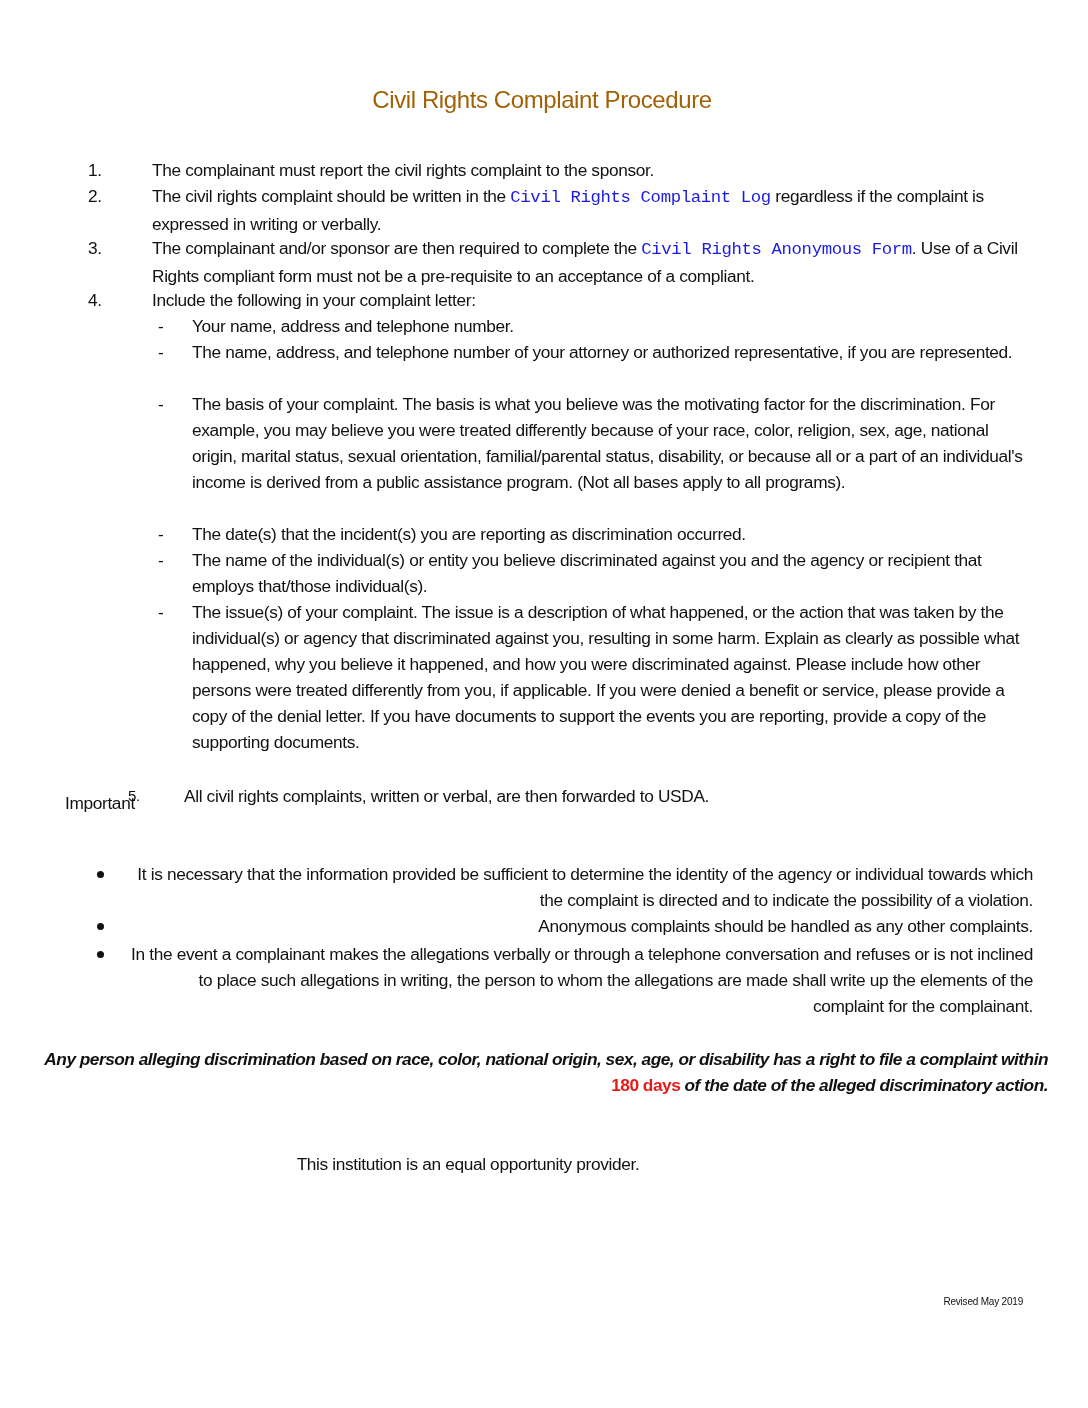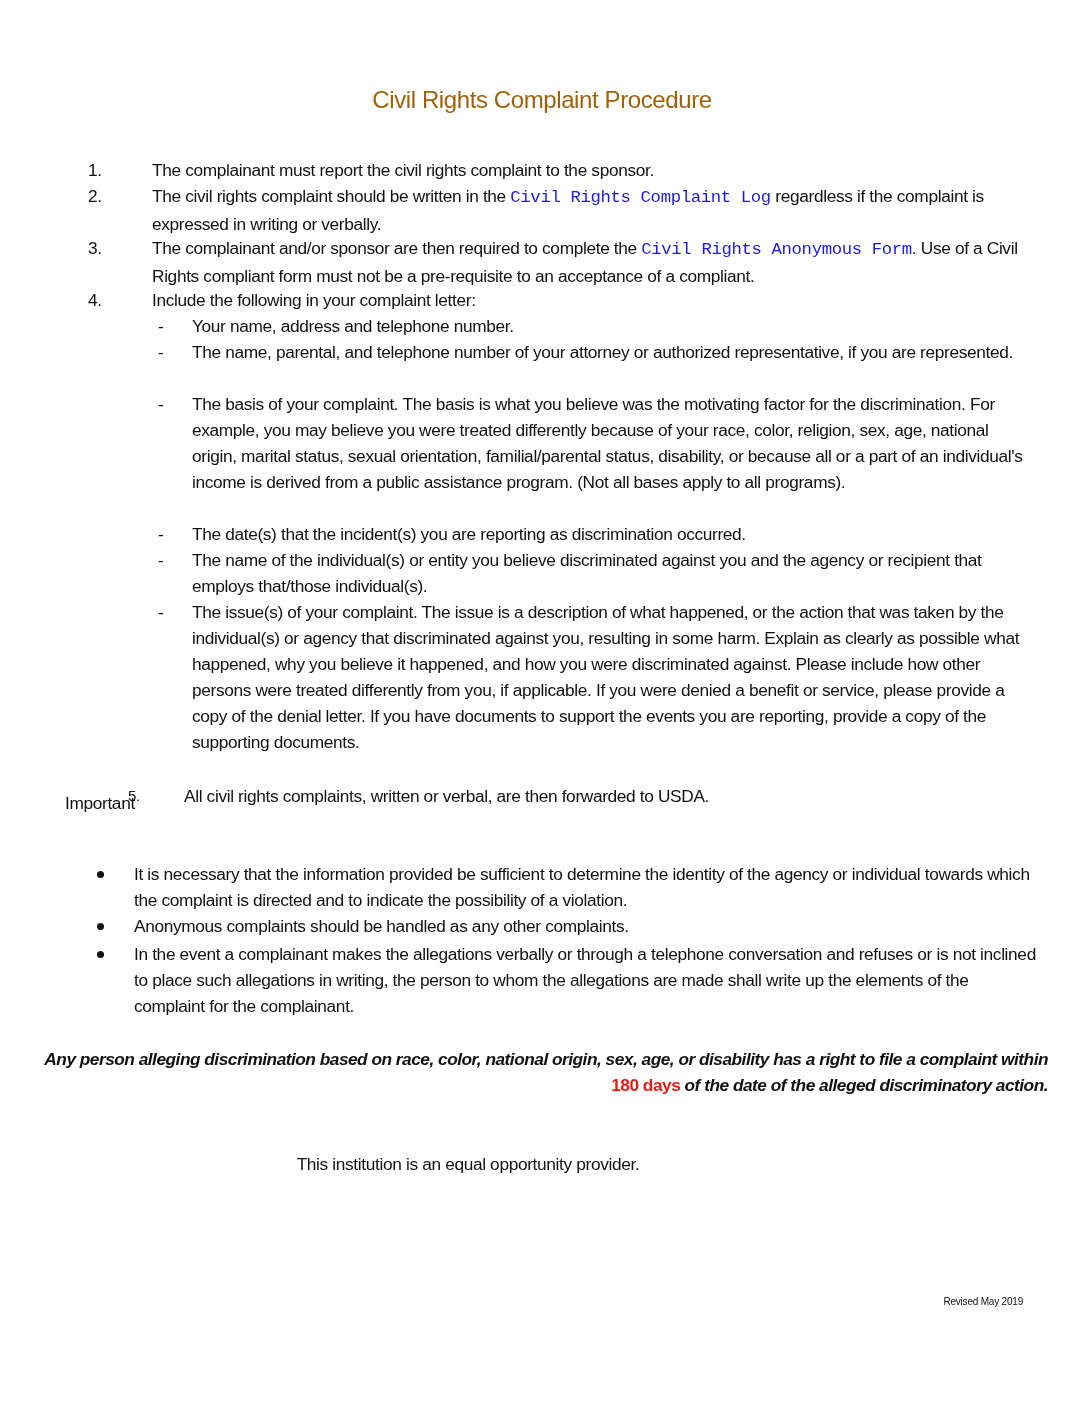--- a/index.html
+++ b/index.html
@@ -87,22 +87,23 @@
     position: absolute;
     left: 9px;
     top: 10px;
     width: 7px;
     height: 7px;
     border-radius: 50%;
     background: #111;
   }
   .bullet-text {
     position: absolute;
-    left: 46px;
+    left: 40px;
     width: 905px;
+    text-align: right;
   }
   .notice {
     position: absolute;
     left: 40px;
     width: 1008px;
     top: 1046px;
     text-align: right;
     font-weight: bold;
     font-style: italic;
     font-size: 17.3px;
@@ -154,21 +155,21 @@
     <span class="ol-num">4.</span>
     <span class="ol-text">Include the following in your complaint letter:</span>
   </div>
 
   <div class="dash-item text" style="top:313px;">
     <span class="dash-mark">-</span>
     <span class="dash-text">Your name, address and telephone number.</span>
   </div>
   <div class="dash-item text" style="top:339px;">
     <span class="dash-mark">-</span>
-    <span class="dash-text">The name, parental, and telephone number of your attorney or authorized representative, if you are represented.</span>
+    <span class="dash-text">The name, address, and telephone number of your attorney or authorized representative, if you are represented.</span>
   </div>
   <div class="dash-item text" style="top:391px;">
     <span class="dash-mark">-</span>
     <span class="dash-text">The basis of your complaint. The basis is what you believe was the motivating factor for the discrimination. For example, you may believe you were treated differently because of your race, color, religion, sex, age, national origin, marital status, sexual orientation, familial/parental status, disability, or because all or a part of an individual's income is derived from a public assistance program. (Not all bases apply to all programs).</span>
   </div>
   <div class="dash-item text" style="top:521px;">
     <span class="dash-mark">-</span>
     <span class="dash-text">The date(s) that the incident(s) you are reporting as discrimination occurred.</span>
   </div>
   <div class="dash-item text" style="top:547px;">

